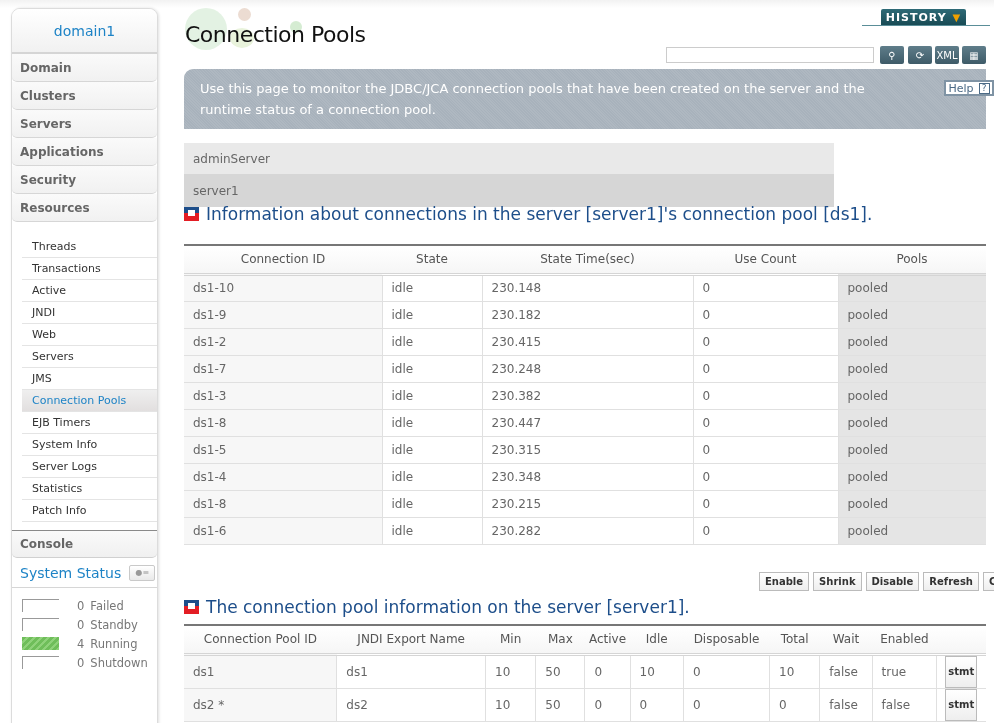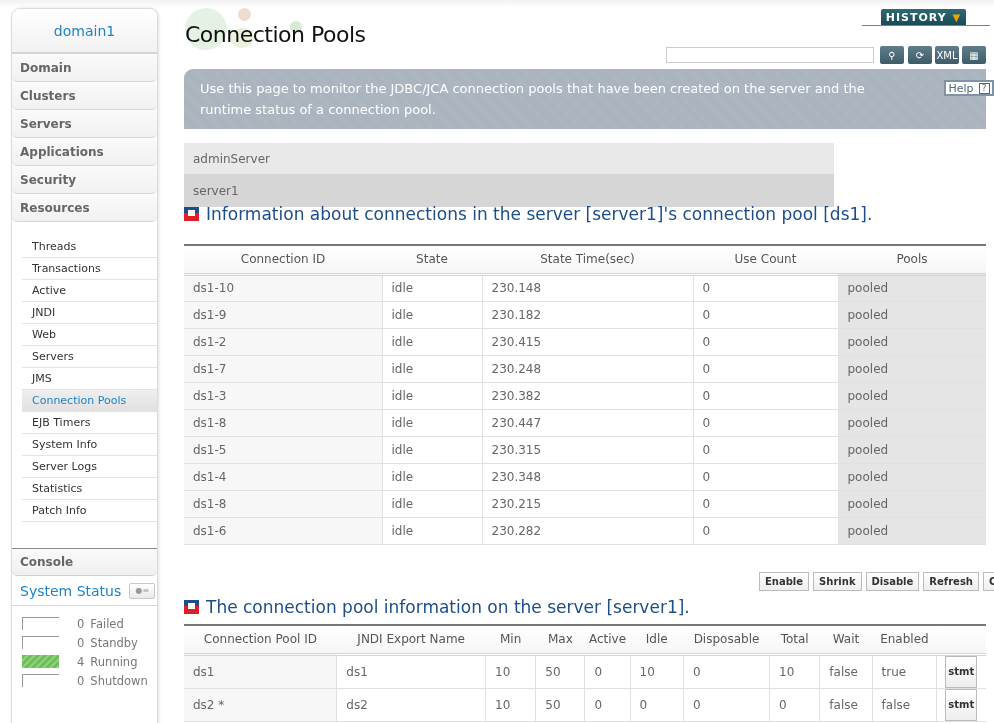--- a/index.html
+++ b/index.html
@@ -9,21 +9,21 @@
   .topfade { position: absolute; left: 0; top: 0; width: 994px; height: 8px; background: linear-gradient(#f2f2f2, #fff); }
 
   
   .sidebar { position: absolute; left: 11px; top: 8px; width: 147px; height: 720px; border: 1px solid #dcdcdc; border-radius: 9px 9px 0 0; background: #fff; box-shadow: 1px 0 3px rgba(0,0,0,0.12); overflow: hidden; }
   .sb-domain { height: 45px; display: flex; align-items: center; justify-content: center; color: #1d83c6; font-size: 14px; background: linear-gradient(#fff, #f1f1f1); border-bottom: 2px solid #d5d5d5; }
   .sb-menu-item { height: 28px; display: flex; align-items: center; justify-content: flex-start; padding: 0 8px; font-size: 12px; font-weight: bold; color: #666; background: linear-gradient(#fafafa, #f1f1f1); border-bottom: 1px solid #d6d6d6; border-radius: 0 0 5px 5px; cursor: pointer; }
   .sb-chevron { font-size: 9px; color: #888; font-weight: normal; }
   .sb-sub { padding: 14px 0 6px 10px; }
   .sb-sub-item { height: 22px; display: flex; align-items: center; padding-left: 10px; font-size: 11px; color: #333; border-bottom: 1px solid #e4e4e4; cursor: pointer; }
   .sb-sub-item.active { color: #1d83c6; background: linear-gradient(#efefef, #e2dfdf); }
-  .sb-console { margin-top: 20px; border-top: 1px solid #8a8a8a; height: 28px; display: flex; align-items: center; padding-left: 8px; font-size: 12px; font-weight: bold; color: #666; background: linear-gradient(#fafafa, #f0f0f0); border-bottom: 1px solid #d0d0d0; border-radius: 0 0 5px 5px; cursor: pointer; }
+  .sb-console { margin-top: 2px; border-top: 1px solid #8a8a8a; height: 28px; display: flex; align-items: center; padding-left: 8px; font-size: 12px; font-weight: bold; color: #666; background: linear-gradient(#fafafa, #f0f0f0); border-bottom: 1px solid #d0d0d0; border-radius: 0 0 5px 5px; cursor: pointer; }
   .sb-status-title { height: 30px; display: flex; align-items: center; padding-left: 8px; font-size: 14px; color: #1d83c6; border-bottom: 1px solid #d6d6d6; }
   .sb-status-toggle { margin-left: 8px; width: 26px; height: 16px; border: 1px solid #c9c9c9; border-radius: 2px; background: linear-gradient(#fff, #e9e9e9); display: inline-flex; align-items: center; justify-content: center; font-size: 8px; color: #999; cursor: pointer; }
   .sb-status-list { padding: 8px 0 0 10px; }
   .sb-status-row { height: 19px; display: flex; align-items: center; font-size: 11.5px; color: #777; }
   .sb-bar { width: 37px; height: 13px; border-left: 1px solid #999; border-top: 1px solid #999; margin-right: 18px; }
   .sb-bar.filled { background: repeating-linear-gradient(135deg, #6fbe5a 0 3px, #8fd27a 3px 5px); border: none; }
 
   
   .deco { position: absolute; border-radius: 50%; }
   .page-title { position: absolute; left: 185px; top: 22px; font-size: 22px; color: #111; font-weight: normal; letter-spacing: -0.5px; }

